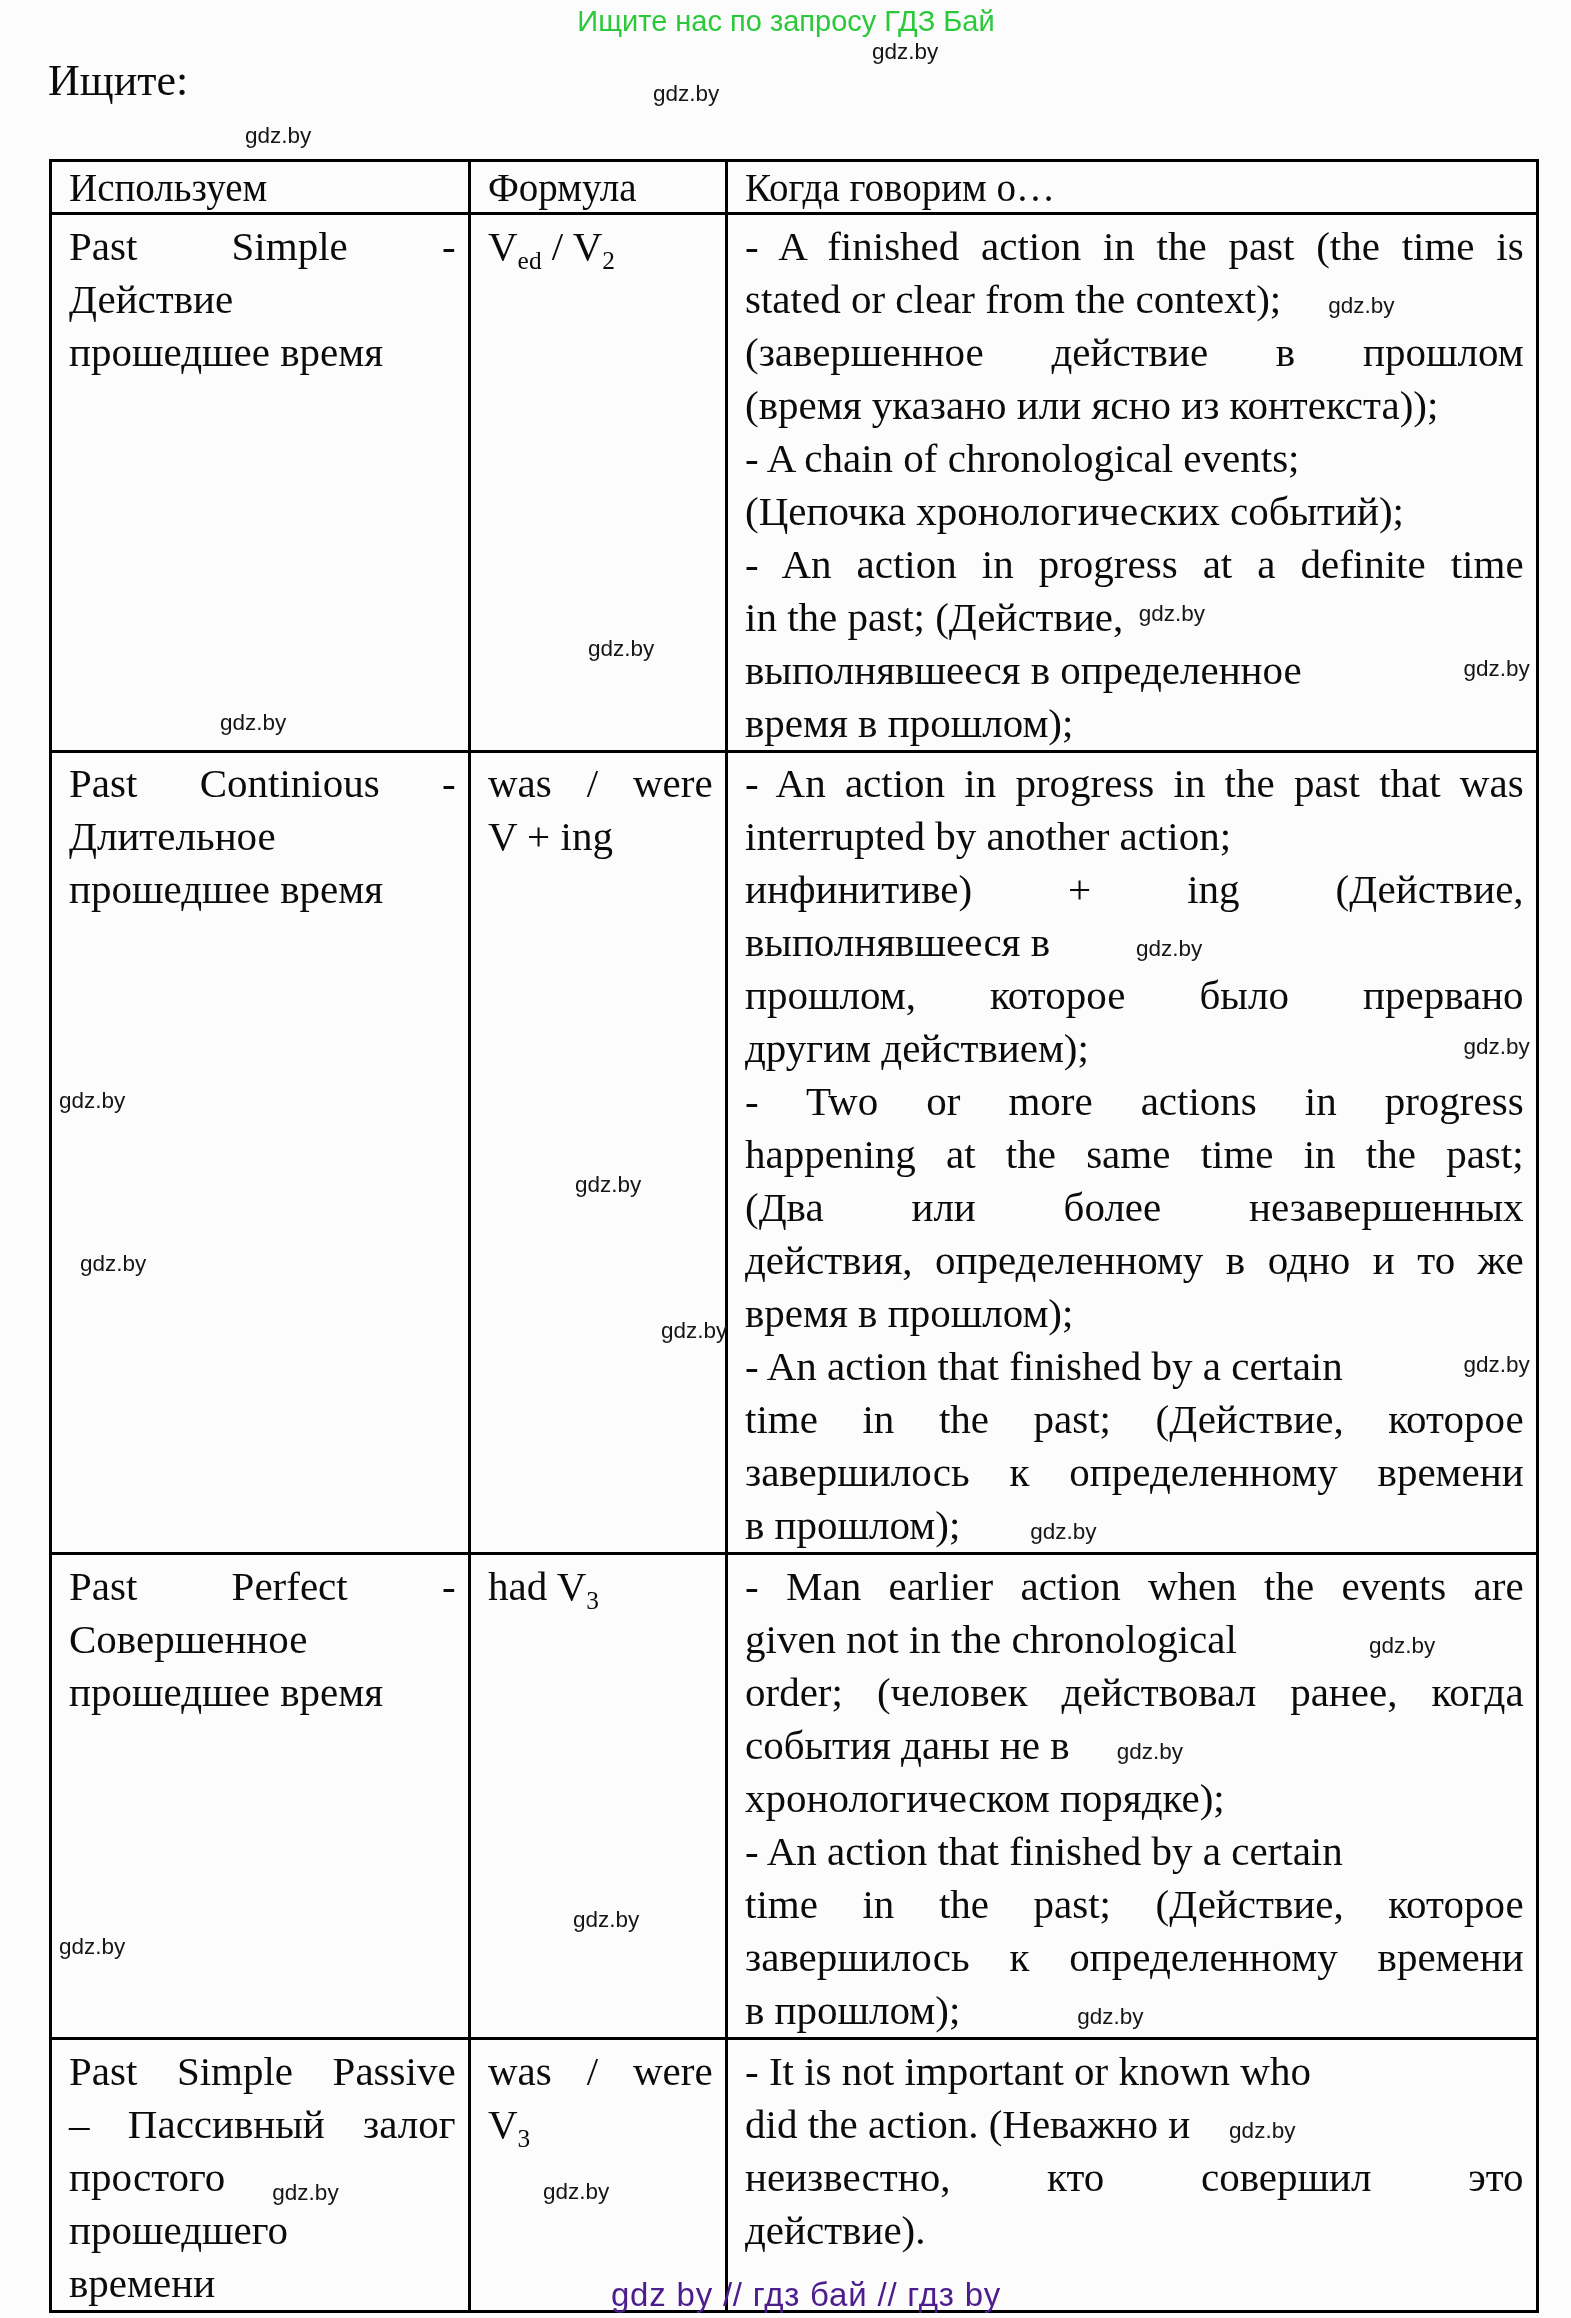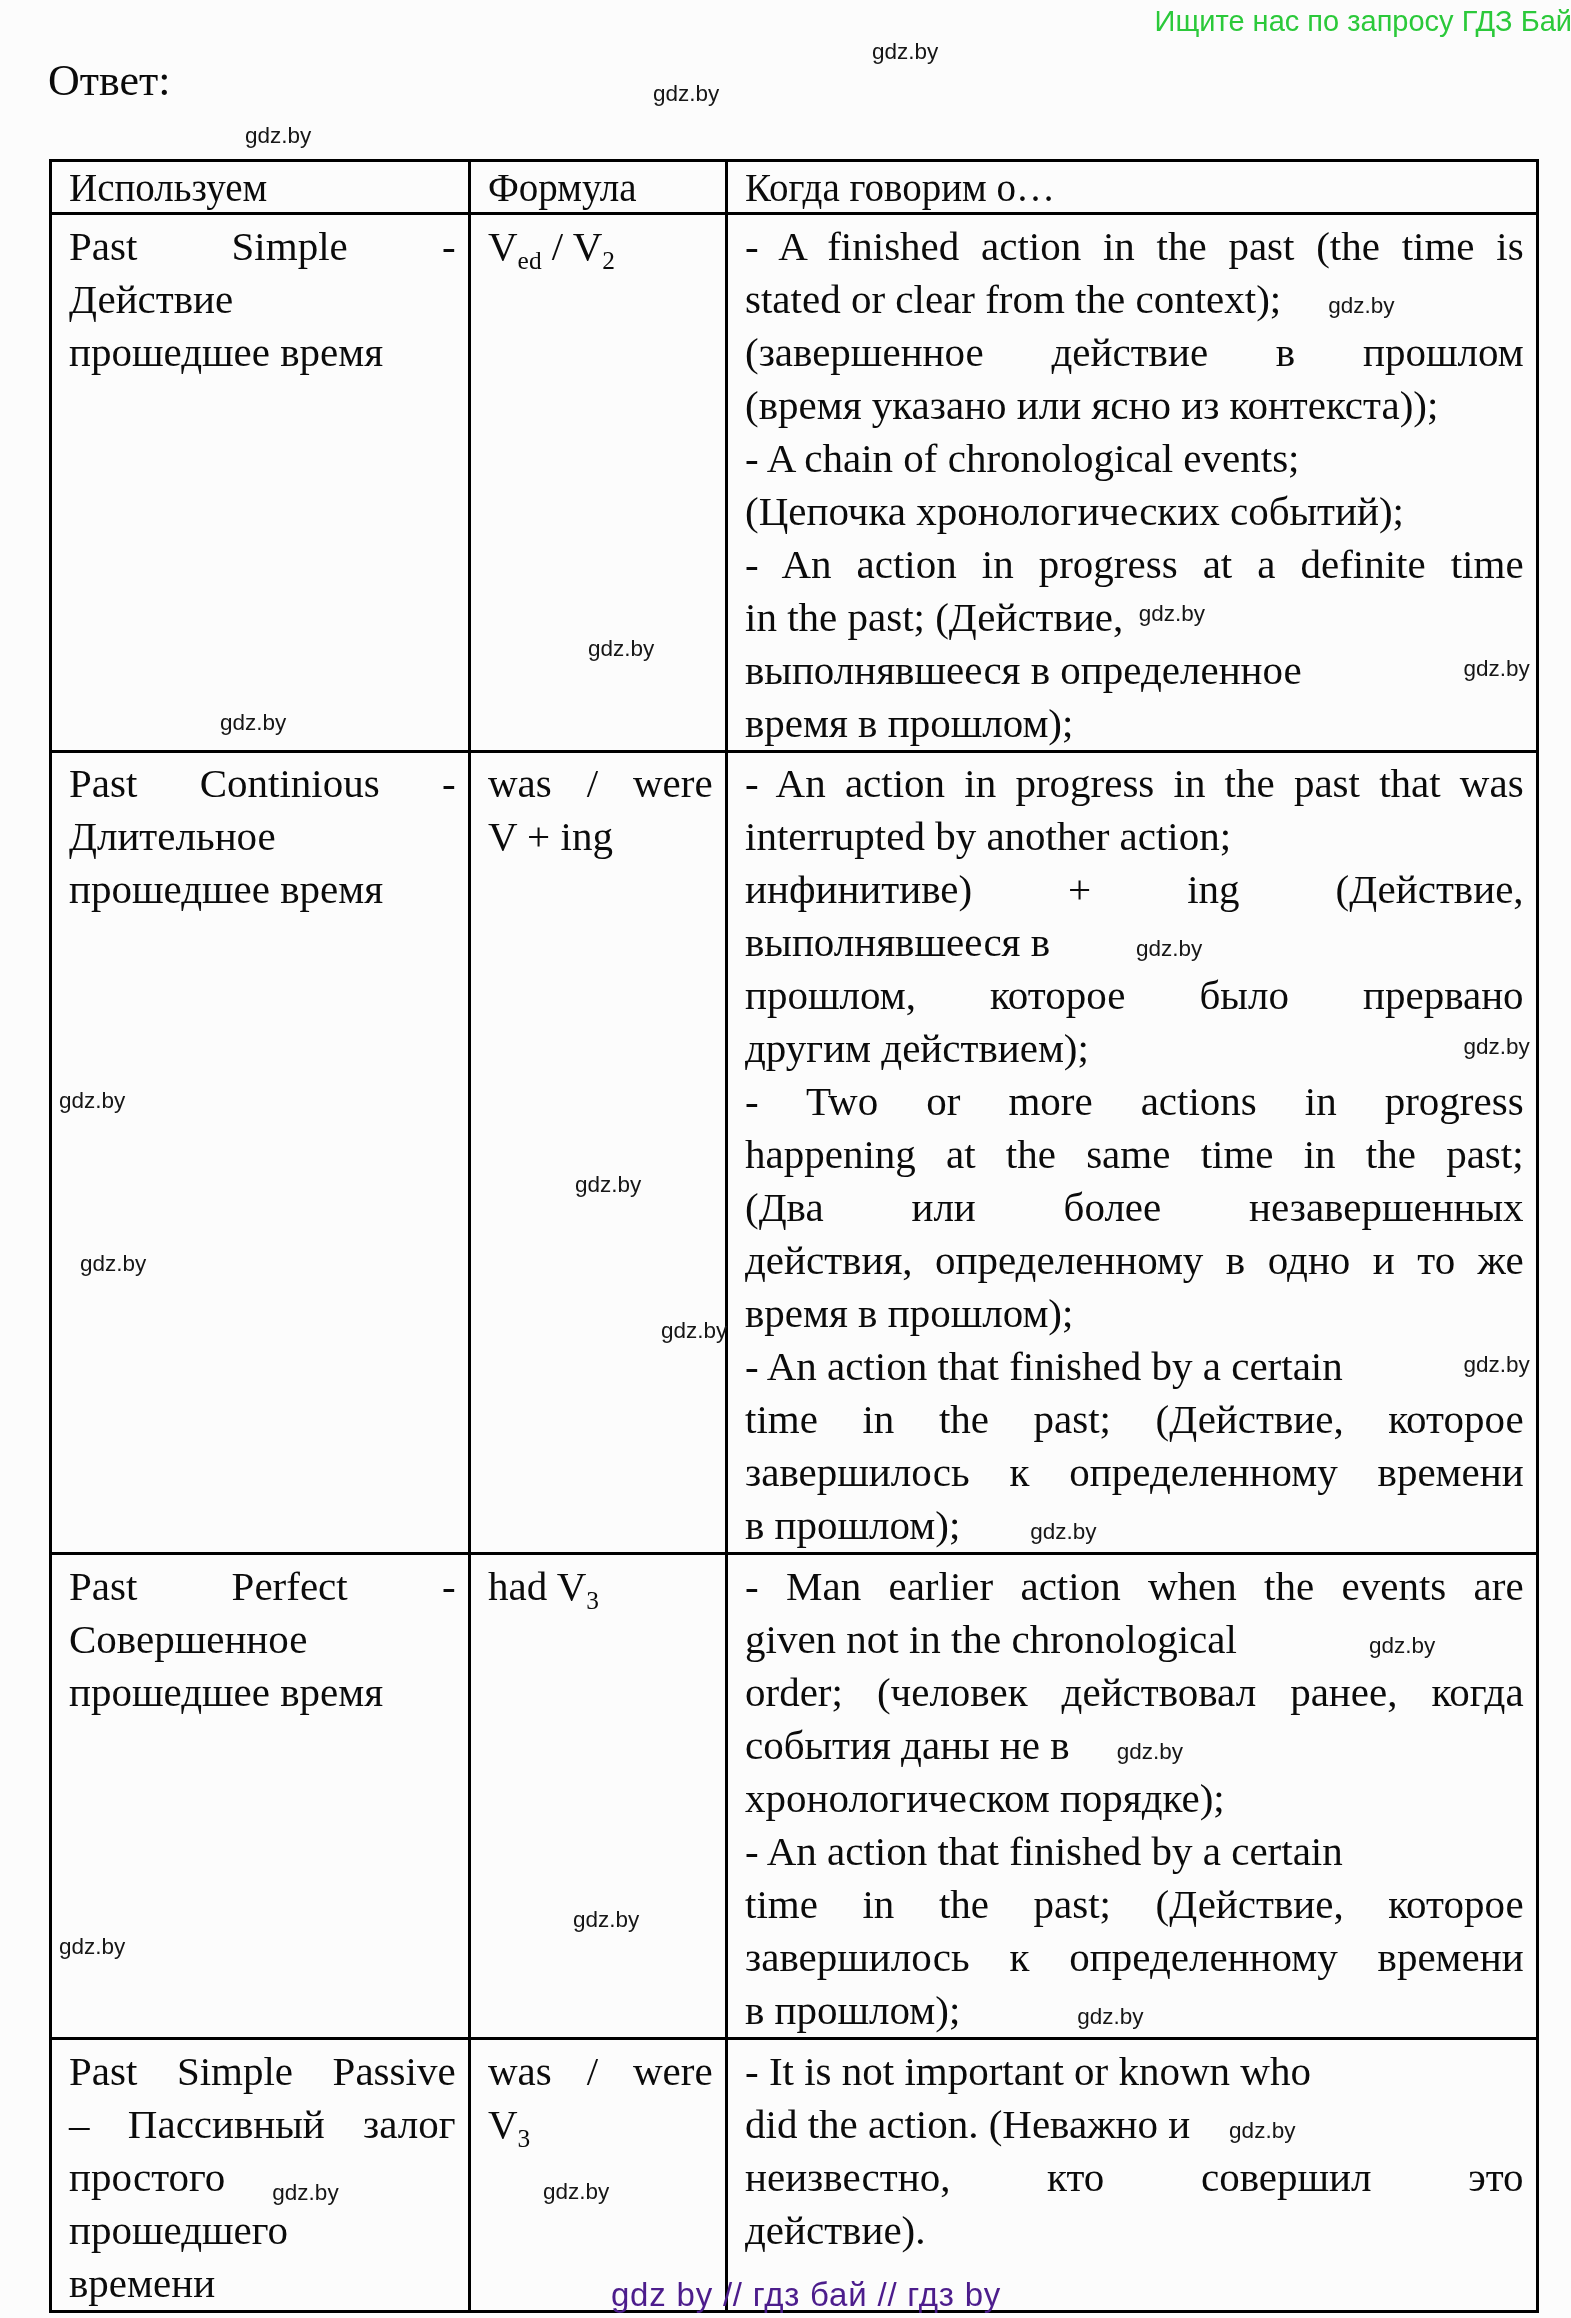--- a/index.html
+++ b/index.html
@@ -6,21 +6,21 @@
   body {
     position:relative;
     width:1572px; height:2319px;
     background:#fcfcfc;
     font-family:"Liberation Serif", serif;
     color:#0b0b0b;
     overflow:hidden;
   }
   .promo {
     position:absolute; top:4.7px; left:0; width:100%;
-    text-align:right;
+    text-align:center;
     font-family:"Liberation Sans", sans-serif;
     font-size:29px; line-height:33px;
   }
   .answer {
     position:absolute; top:56px; left:48px;
     font-size:44px; line-height:50px;
   }
   table.gtable {
     position:absolute; top:159px; left:49px;
     width:1487px;
@@ -62,21 +62,21 @@
     font-size:33px; line-height:37px;
     letter-spacing:0.8px;
     padding-left:20px;
   }
 </style>
 </head>
 <body>
 
 <div class="promo" style="color: rgb(43, 201, 58);">Ищите нас по запросу ГДЗ Бай</div>
 
-<div class="answer">Ответ:</div>
+<div class="answer">Ищите:</div>
 
 <table class="gtable">
   <colgroup>
     <col style="width:419px">
     <col style="width:257px">
     <col style="width:811px">
   </colgroup>
   <thead>
       <tr style="height: 53px; padding-left: 44px;">
         <th>Используем</th>

